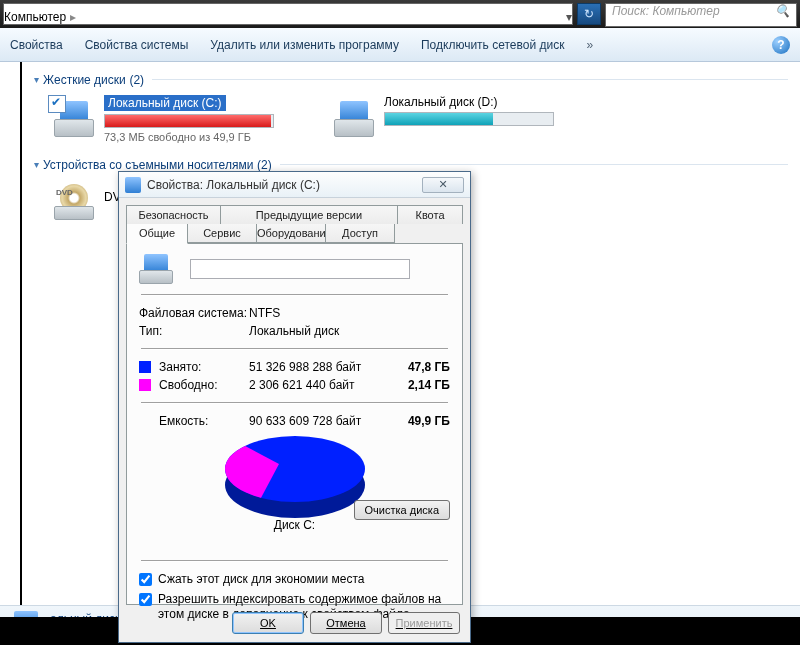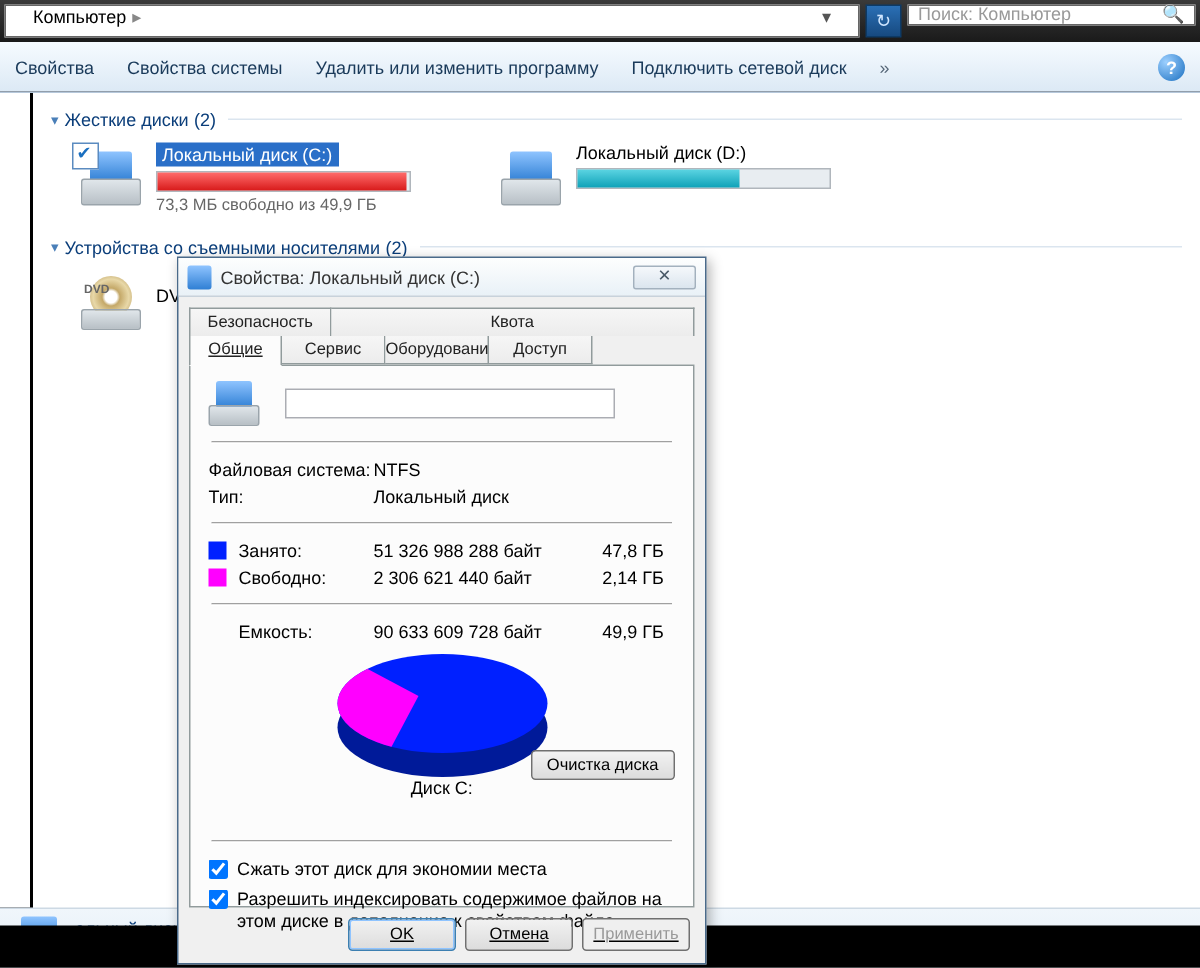--- a/index.html
+++ b/index.html
@@ -1,24 +1,24 @@
 <!DOCTYPE html>
 <html><head>
 <meta charset="utf-8">
 <style>
 * { box-sizing: border-box; margin: 0; padding: 0; font-family: "Segoe UI", Tahoma, sans-serif; font-size: 12px; }
 html, body { width: 800px; height: 645px; overflow: hidden; background: #000; }
 
 .addr-bar { position: absolute; top: 0; left: 0; right: 0; height: 28px; background: linear-gradient(#3a3a3a,#1a1a1a); padding: 3px 3px; display: flex; gap: 4px; }
-.addr-box { flex: 0 0 570px; height: 22px; background: #fff; border: 1px solid #666; display: flex; align-items: flex-start; padding: 0 18px; }
+.addr-box { flex: 0 0 570px; height: 22px; background: #fff; border: 1px solid #666; display: flex; align-items: flex-end; padding: 0 0; }
 .addr-box .crumb { color: #000; }
 .addr-box .sep { color: #888; margin: 0 4px; }
 .addr-box .dd { margin-left: auto; color: #555; }
 .refresh-btn { width: 24px; height: 22px; background: linear-gradient(#2a6fb5,#174a80); border: 1px solid #0d3a66; display: flex; align-items: center; justify-content: center; color: #cfe6ff; }
-.search-box { flex: 1; height: 14px; background: #fff; border: 1px solid #666; display: flex; align-items: flex-end; padding: 0 6px; color: #999; }
+.search-box { flex: 1; height: 24px; background: #fff; border: 1px solid #666; display: flex; align-items: flex-start; padding: 0 6px; color: #999; font-style: italic; }
 .search-box .sicon { margin-left: auto; color: #7aa7d6; }
 
 .toolbar { position: absolute; top: 28px; left: 0; right: 0; height: 34px; background: linear-gradient(#f6fbff,#dce9f5); border-bottom: 1px solid #b6c8db; display: flex; align-items: center; padding: 0 10px; gap: 22px; }
 .toolbar span { color: #1a3a5a; cursor: default; }
 .toolbar .chev { color: #567; }
 .toolbar .help { margin-left: auto; width: 18px; height: 18px; border-radius: 50%; background: radial-gradient(circle at 30% 30%, #9dd0ff, #1a6fc0); color: #fff; text-align: center; line-height: 18px; font-weight: bold; }
 
 .sidebar-slice { position: absolute; top: 62px; left: 0; width: 20px; bottom: 40px; background: #fff; overflow: hidden; }
 .sidebar-slice div { color: #168; white-space: nowrap; margin: 8px 0 24px -40px; font-size: 12px; }
 
@@ -67,35 +67,35 @@
 .dlg-title .x { margin-left:auto; width:42px; height:16px; border:1px solid #a3b1be; border-radius:2px; background:linear-gradient(#f5f8fb,#dbe5ee); text-align:center; line-height:13px; color:#4a5a68; font-size:11px;}
 
 .tabs { padding: 7px 7px 0; }
 .tabrow { display:flex; }
 .tab { border:1px solid #919b9c; background:linear-gradient(#f6f6f6,#ececec); padding:3px 0; text-align:center; font-size:11px; color:#222; position:relative; cursor:default;}
 .tabrow.top .tab { flex:1; border-bottom:none;}
 .tabrow.top .tab:nth-child(1){width:95px;flex:0 0 95px;}
 .tabrow.top .tab:nth-child(2){flex:1;}
 .tabrow.top .tab:nth-child(3){width:65px;flex:0 0 65px;}
 .tabrow.bot .tab { width:69px; border-top:none;}
-.tabrow.bot .tab:first-child { width:62px; background:#fcfcfc; border-bottom:1px solid #fcfcfc; z-index:2; margin-bottom:-1px;text-decoration:underline;}
+.tabrow.bot .tab:first-child { width:62px; background:#fcfcfc; border-bottom:1px solid #fcfcfc; z-index:2; margin-bottom:-1px;}
 .tabrow.bot .tab + .tab { border-left:none;}
 .tabrow.top .tab + .tab { border-left:none;}
 .tabbody { border:1px solid #919b9c; background:#fcfcfc; padding:10px 12px; height:362px; position:relative;}
 
 .drv-ico-big { width:34px; height:30px; position:relative; display:inline-block; vertical-align:middle;}
 .drv-ico-big .base{position:absolute;bottom:0;left:0;width:34px;height:14px;background:linear-gradient(#e0e6ea,#b8c0c6);border:1px solid #9aa4ab;border-radius:2px;}
 .drv-ico-big .top{position:absolute;top:0;left:5px;width:24px;height:18px;background:linear-gradient(#8fc4ff,#2f7fd4);border-radius:2px;}
 .name-input { display:inline-block; vertical-align:middle; margin-left:14px; width:220px; height:20px; border:1px solid #abadb3; background:#fff;}
 .hr { height:2px; border-top:1px solid #a0a0a0; border-bottom:1px solid #fff; margin:10px 2px;}
 
 .kv { display:flex; margin:4px 0; }
 .kv .k { width:110px; color:#000;}
 .kv .v { color:#000;}
-.kv .v2 { margin-left:auto; width:56px; text-align:center;}
+.kv .v2 { margin-left:auto; width:56px; text-align:right;font-weight:bold;}
 .sw { width:12px; height:12px; display:inline-block; margin-right:8px; vertical-align:-2px;}
 .sw.blue{background:#0020ff;}
 .sw.mag{background:#ff00ff;}
 
 .pie { position:relative; width:140px; height:80px; margin:8px auto 2px; }
 .pie .shadow { position:absolute; top:16px; left:0; width:140px; height:66px; border-radius:50%; background:#001a99;}
 .pie .top { position:absolute; top:0; left:0; width:140px; height:66px; border-radius:50%; background:#0020ff; overflow:hidden;}
 .pie .slice { position:absolute; left:39%; top:42%; width:80px; height:60px; background:#ff00ff; transform-origin:0 0; transform:rotate(118deg); }
 .pie-label { text-align:center; margin-top:2px;}
 
@@ -220,20 +220,21 @@
 
 <div class="dialog">
   <div class="dlg-title">
     <span class="ico"></span>
     <span class="t">Свойства: Локальный диск (C:)</span>
     <span class="x">✕</span>
   </div>
   <div class="tabs">
     <div class="tabrow top">
       <div class="tab">Безопасность</div>
+      <div class="tab">Предыдущие версии</div>
       <div class="tab">Квота</div>
     </div>
     <div class="tabrow bot">
       <div class="tab">Общие</div>
       <div class="tab">Сервис</div>
       <div class="tab">Оборудование</div>
       <div class="tab">Доступ</div>
     </div>
     <div class="tabbody">
       <div>

